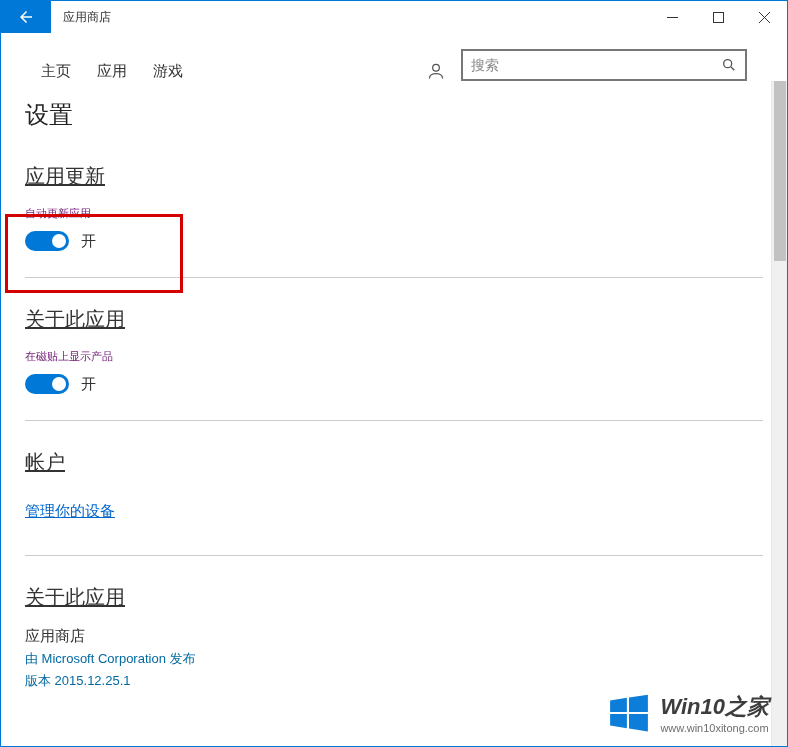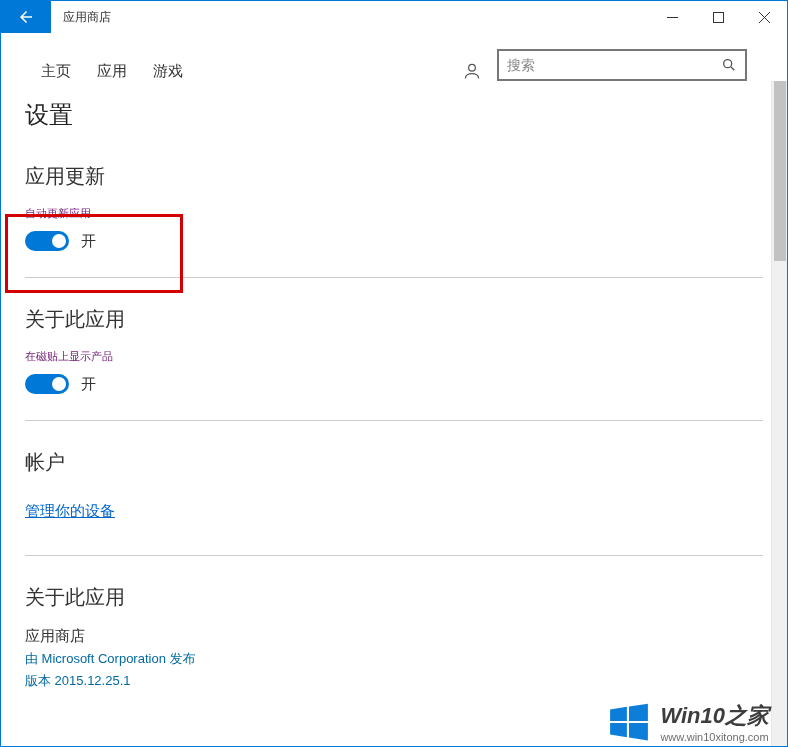--- a/index.html
+++ b/index.html
@@ -55,21 +55,21 @@
     .nav-spacer { flex: 1; }
     .profile-icon {
       width: 42px;
       display: flex;
       align-items: center;
       justify-content: center;
       color: #555;
     }
     .profile-icon svg { width: 20px; height: 20px; }
     .search-box {
-      width: 250px;
+      width: 286px;
       height: 32px;
       border: 2px solid #777;
       display: flex;
       align-items: center;
       padding: 0 8px;
       margin-left: 4px;
     }
     .search-box input {
       flex: 1;
       border: none;
@@ -106,20 +106,21 @@
       height: 180px;
       background: #c2c2c2;
     }
     h1 { font-size: 24px; font-weight: 400; color: #222; margin-bottom: 32px; }
     .sect-title {
       font-size: 20px;
       font-weight: 400;
       color: #333;
       margin-top: 28px;
       margin-bottom: 16px;
+      text-decoration: underline;
     }
     .setting-label { font-size: 11px; color: #701a75; margin-bottom: 10px; }
     .toggle-row { display: flex; align-items: center; gap: 12px; margin-bottom: 26px; }
     .toggle {
       width: 44px;
       height: 20px;
       border-radius: 10px;
       background: #0078d7;
       position: relative;
     }
@@ -140,21 +141,21 @@
       width: 178px;
       height: 79px;
       pointer-events: none;
     }
     .link { color: #0066cc; font-size: 15px; margin-top: 10px; display: inline-block; margin-bottom: 26px; text-decoration: underline; }
     .about-sub { font-size: 15px; color: #333; margin-top: 12px; }
     .about-pub { font-size: 13px; color: #0369a1; margin-top: 4px; }
     .watermark {
       position: absolute;
       right: 18px;
-      bottom: 3px;
+      bottom: 12px;
       display: flex;
       align-items: center;
       gap: 10px;
       opacity: 0.95;
       pointer-events: none;
     }
     .watermark-logo { width: 42px; height: 42px; }
     .watermark-text { display: flex; flex-direction: column; align-items: flex-start; }
     .wm-main { font-size: 22px; font-weight: 600; color: #333; font-style: italic; }
     .wm-sub { font-size: 11px; color: #666; }

